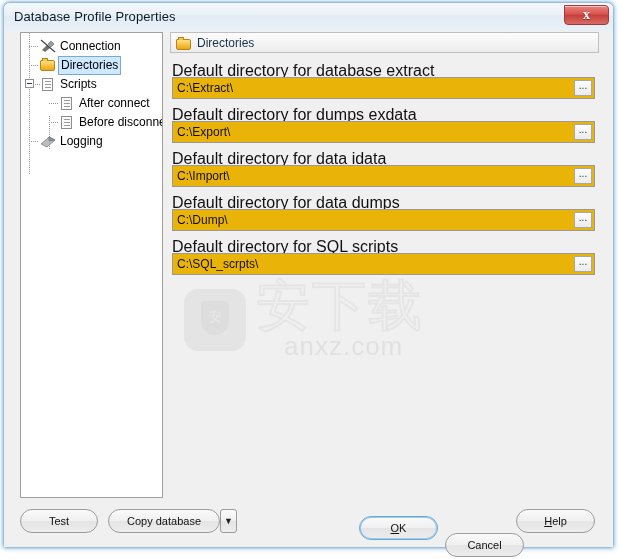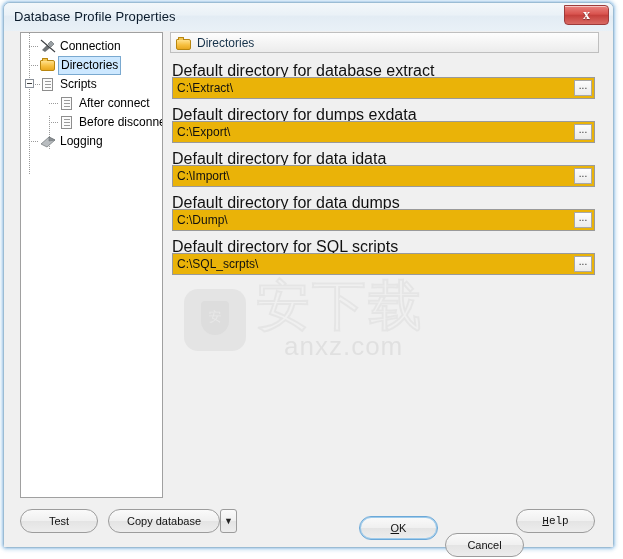--- a/index.html
+++ b/index.html
@@ -527,16 +527,16 @@
 
     <div class="btn" style="left:16px; top:478px; width:78px;">Test</div>
 
     <div class="btn" style="left:104px; top:478px; width:112px;">Copy database</div>
     <div class="split-arrow" style="left:216px; top:478px;">▼</div>
 
     <div class="btn default" style="left:355px; top:478px; width:79px;"><span></span><u>O</u><span>K</span></div>
 
     <div class="btn" style="left:441px; top:478px; width:79px;margin-top:24px;">Cancel</div>
 
-    <div class="btn" style="left:512px; top:478px; width:79px;font-family:Liberation Mono, monospace;"><span></span><u>H</u><span>elp</span></div>
+    <div class="btn" style="left:512px; top:478px; width:79px;"><span></span><u>H</u><span>elp</span></div>
 
   </div>
 </div>
 
 </body></html>

